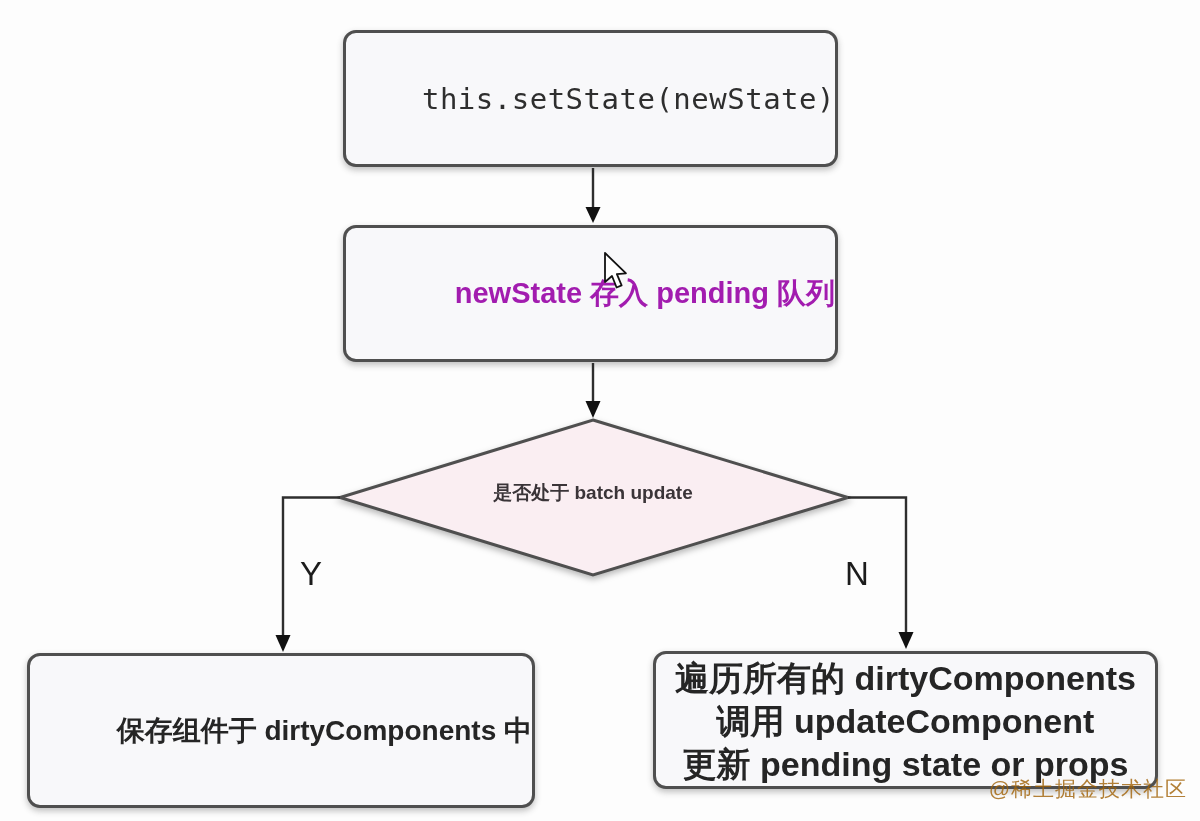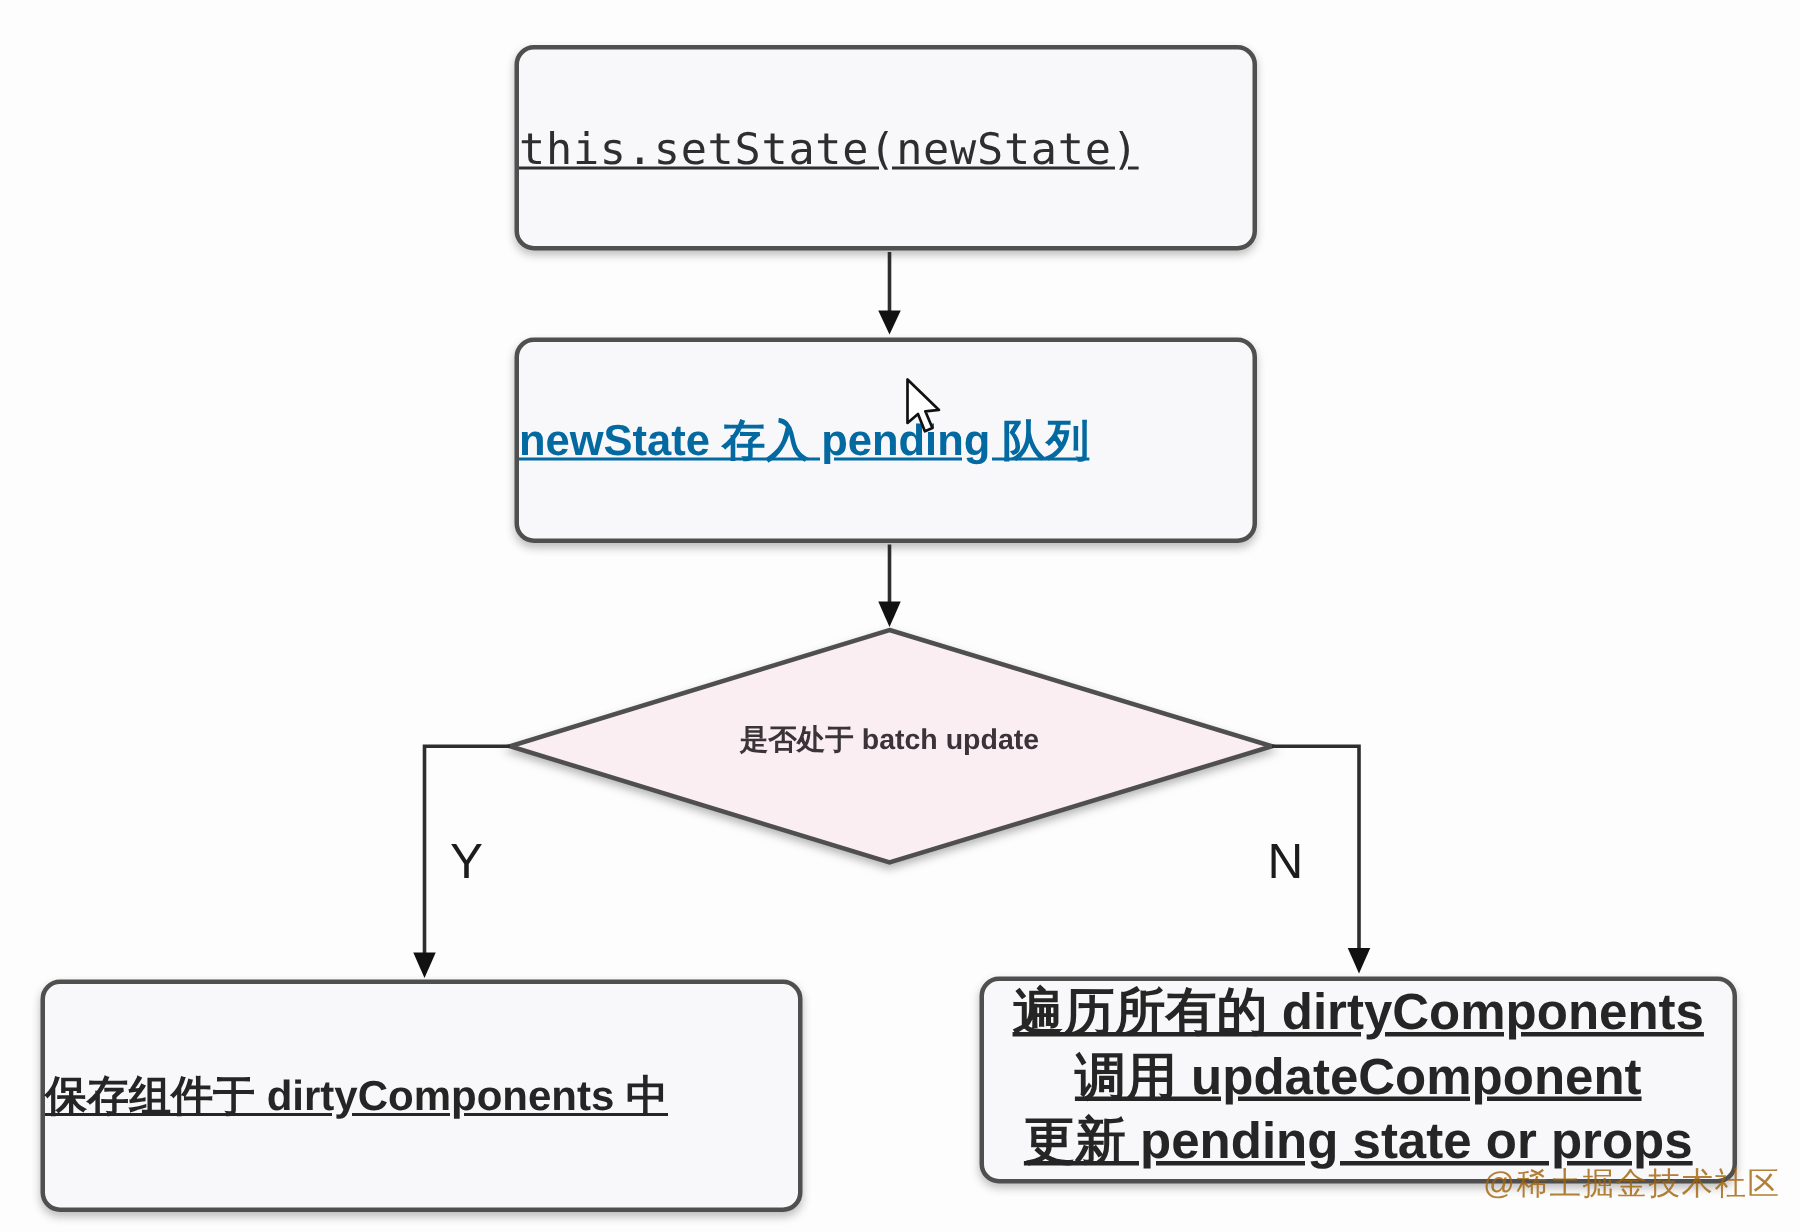--- a/index.html
+++ b/index.html
@@ -22,38 +22,37 @@
     pointer-events: none;
   }
   .node {
     position: absolute;
     background: #f8f8fa;
     border: 3px solid #4f4f4f;
     border-radius: 13px;
     box-shadow: 0 3px 6px rgba(50,50,50,0.30);
     display: flex;
     align-items: center;
-    justify-content: flex-start;
+    justify-content: flex-end;
     text-align: center;
     color: #1f1f1f;
-    text-decoration: underline;
   }
   .node-setstate {
     left: 343px; top: 30px; width: 495px; height: 137px;
     font-family: "DejaVu Sans Mono", "Liberation Mono", monospace;
     font-size: 29px;
     font-weight: 500;
     letter-spacing: 0.5px;
     color: #2e2e2e;
   }
   .node-pending {
     left: 343px; top: 225px; width: 495px; height: 137px;
     font-size: 29px;
     font-weight: 700;
-    color: #0369a1;
+    color: #a21caf;
   }
   .node-dirty {
     left: 27px; top: 653px; width: 508px; height: 155px;
     font-size: 28px;
     font-weight: 700;
     color: #252525;
   }
   .node-update {
     left: 653px; top: 651px; width: 505px; height: 138px;
     font-size: 34px;

